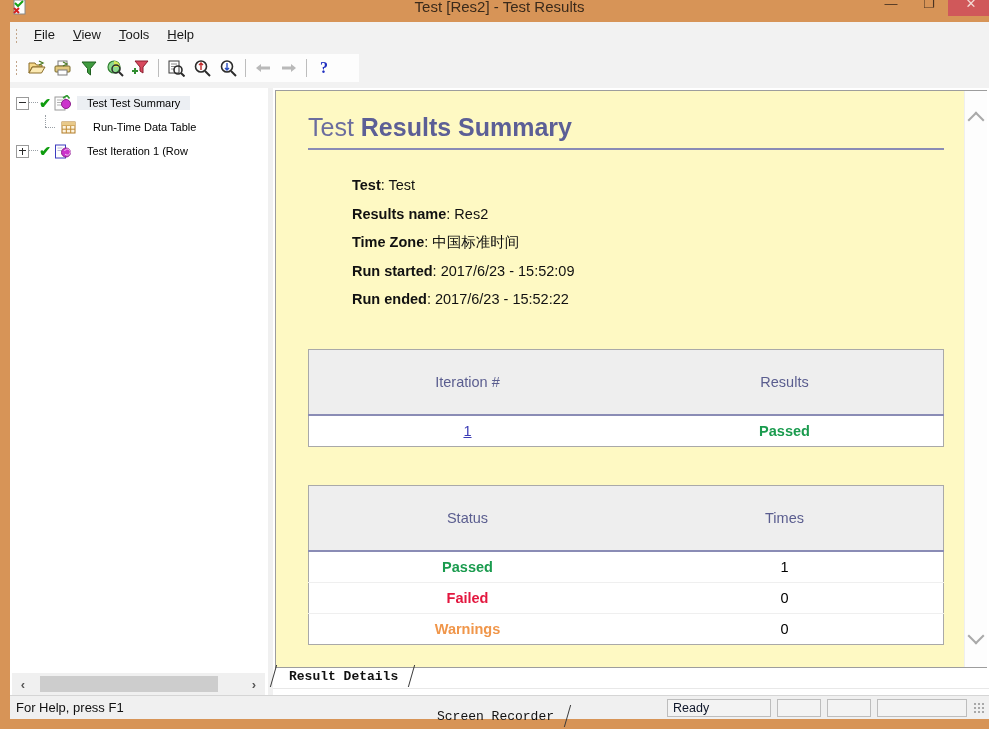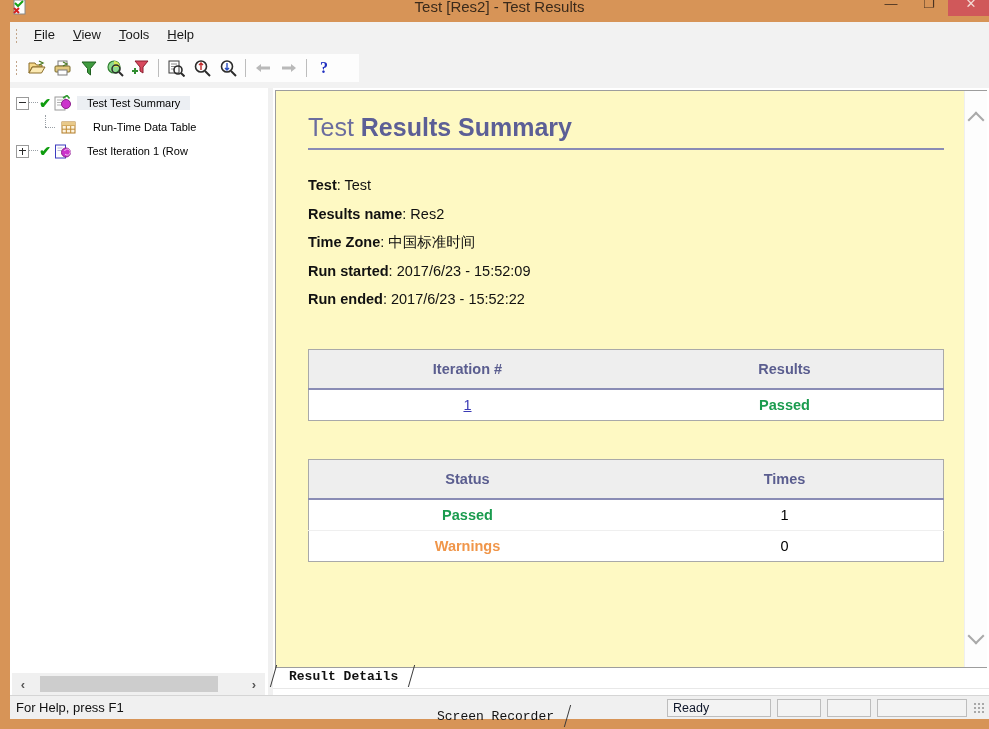--- a/index.html
+++ b/index.html
@@ -301,36 +301,37 @@
     background: #8a8cb5;
     width: 636px;
     margin-bottom: 26px;
   }
 
   .meta-line {
     font-size: 14.5px;
     color: #111;
     margin-bottom: 9px;
     line-height: 1.35;
+    margin-left: 44px;
   }
   .meta-line b { font-weight: bold; }
 
   table.rep {
     width: 636px;
     border-collapse: collapse;
     border: 1px solid #a9a9a9;
     background: #ffffff;
     table-layout: fixed;
   }
   table.rep th {
     background: #eeeeee;
     color: #5a5d8f;
     font-size: 14.5px;
-    font-weight: bold;
-    padding: 11px 4px;
+    font-weight: normal;
+    padding: 24px 4px;
     border-bottom: 2px solid #8a8cb5;
   }
   table.rep td {
     font-size: 14.5px;
     padding: 7px 4px;
     text-align: center;
     border-bottom: 1px solid #efefef;
   }
   table.rep tr:last-child td { border-bottom: none; }
   .link-cell a {
@@ -693,20 +694,24 @@
                   <th style="width:50%">Status</th>
                   <th style="width:50%">Times</th>
                 </tr>
               </thead>
               <tbody>
                 <tr>
                   <td class="st-passed">Passed</td>
                   <td>1</td>
                 </tr>
                 <tr>
+                  <td class="st-failed">Failed</td>
+                  <td>0</td>
+                </tr>
+                <tr>
                   <td class="st-warn">Warnings</td>
                   <td>0</td>
                 </tr>
               </tbody>
             </table>
 
           </div>
         </div>
 
         <div id="report-vscroll">

